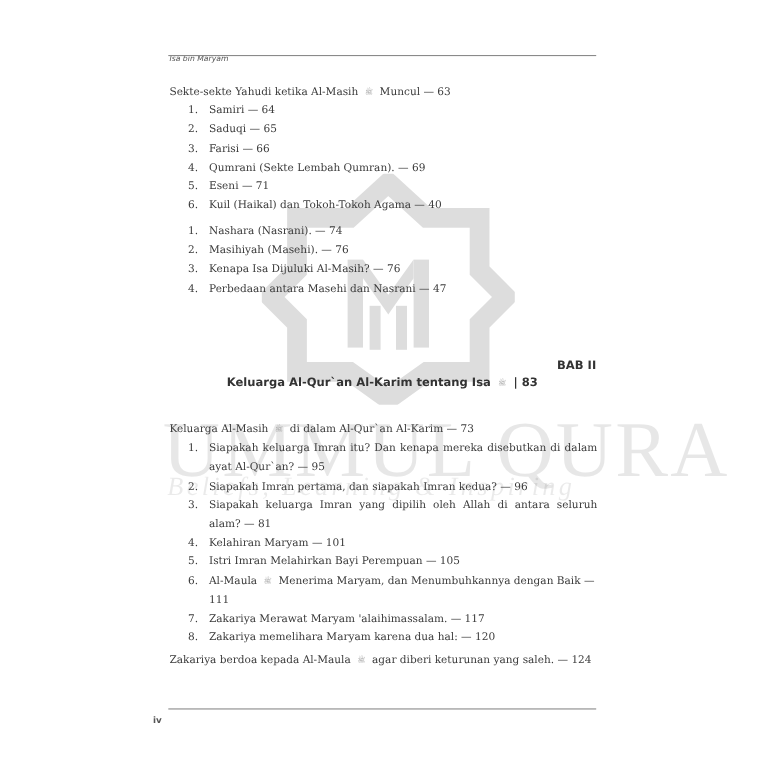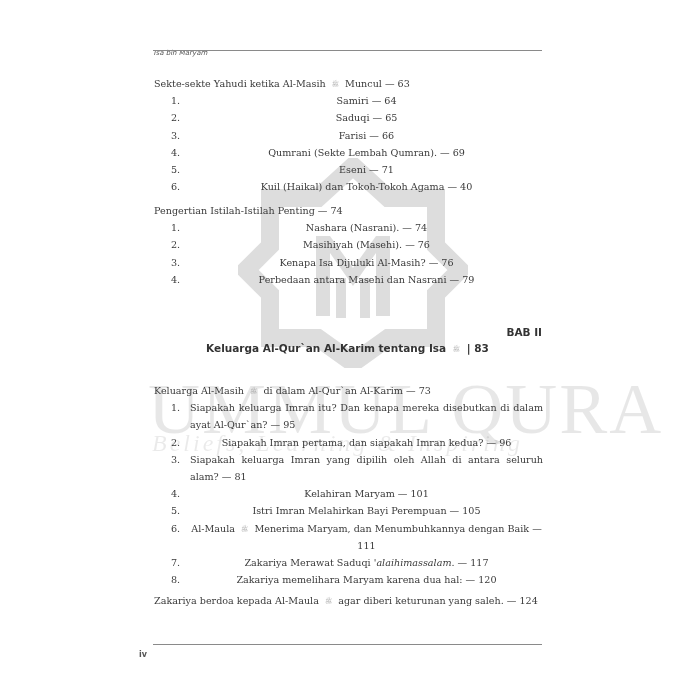--- a/index.html
+++ b/index.html
@@ -105,21 +105,20 @@
       align-items: flex-start;
     }
     .toc .num {
       width: 19px;
       margin-left: 17px;
       flex: none;
       text-align: left;
     }
     .toc .txt {
       flex: 1;
-      text-align: center;
     }
     .toc .txt.justify {
       text-align: justify;
       text-align-last: left;
     }
     .honor {
       display: inline-block;
       font-size: 6px;
       color: #9a9a9a;
       margin: 0 3px;
@@ -140,21 +139,21 @@
       line-height: 16px;
       text-align: right;
     }
     .chapter .title {
       font-size: 10.5px;
       line-height: 16px;
     }
     .chapter .honor {
       font-weight: normal;
     }
-    .italic { font-style: italic; }
+    .italic { }
   </style>
 </head>
 <body>
 
 <div class="page">
 
   <svg class="wm-logo" viewBox="0 0 230 210">
     <g fill="none" stroke="#000" stroke-width="18">
       <polygon points="115,8 150,40 198,40 198,88 222,112 198,136 198,180 150,180 115,205 80,180 32,180 32,136 8,112 32,88 32,40 80,40"></polygon>
     </g>
@@ -200,37 +199,36 @@
           <span class="txt">Eseni — 71</span>
         </li>
       <li>
           <span class="num">6.</span>
           <span class="txt">Kuil (Haikal) dan Tokoh-Tokoh Agama — 40</span>
         </li>
     </ol>
   </div>
 
   <div class="toc" style="top:202px;">
-    <p class="section">Pengertian Istilah-Istilah Penting — 74</p>
     <ol>
       <li>
           <span class="num">1.</span>
           <span class="txt">Nashara (Nasrani). — 74</span>
         </li>
       <li>
           <span class="num">2.</span>
           <span class="txt">Masihiyah (Masehi). — 76</span>
         </li>
       <li>
           <span class="num">3.</span>
           <span class="txt">Kenapa Isa Dijuluki Al-Masih? — 76</span>
         </li>
       <li>
           <span class="num">4.</span>
-          <span class="txt">Perbedaan antara Masehi dan Nasrani — 79</span>
+          <span class="txt">Perbedaan antara Masehi dan Nasrani — 47</span>
         </li>
     </ol>
   </div>
 
   <div class="chapter" style="top:324px;">
     <div class="bab">BAB II</div>
     <div class="title">
       <span>Keluarga Al-Qur`an Al-Karim tentang Isa</span>
       <span class="honor">ﷺ</span>
       <span>| 83</span>
@@ -268,21 +266,21 @@
           <span class="num">6.</span>
         <span class="txt">
           <span>Al-Maula</span>
           <span class="honor">ﷺ</span>
           <span>Menerima Maryam, dan Menumbuhkannya dengan Baik — 111</span>
         </span>
       </li>
       <li>
           <span class="num">7.</span>
         <span class="txt">
-          <span>Zakariya Merawat Saduqi</span>
+          <span>Zakariya Merawat Maryam</span>
           <span class="italic">'alaihimassalam</span><span>. — 117</span>
         </span>
       </li>
       <li>
           <span class="num">8.</span>
           <span class="txt">Zakariya memelihara Maryam karena dua hal: — 120</span>
         </li>
     </ol>
     <p class="section" style="margin-top:4px;">
       <span>Zakariya berdoa kepada Al-Maula</span>

